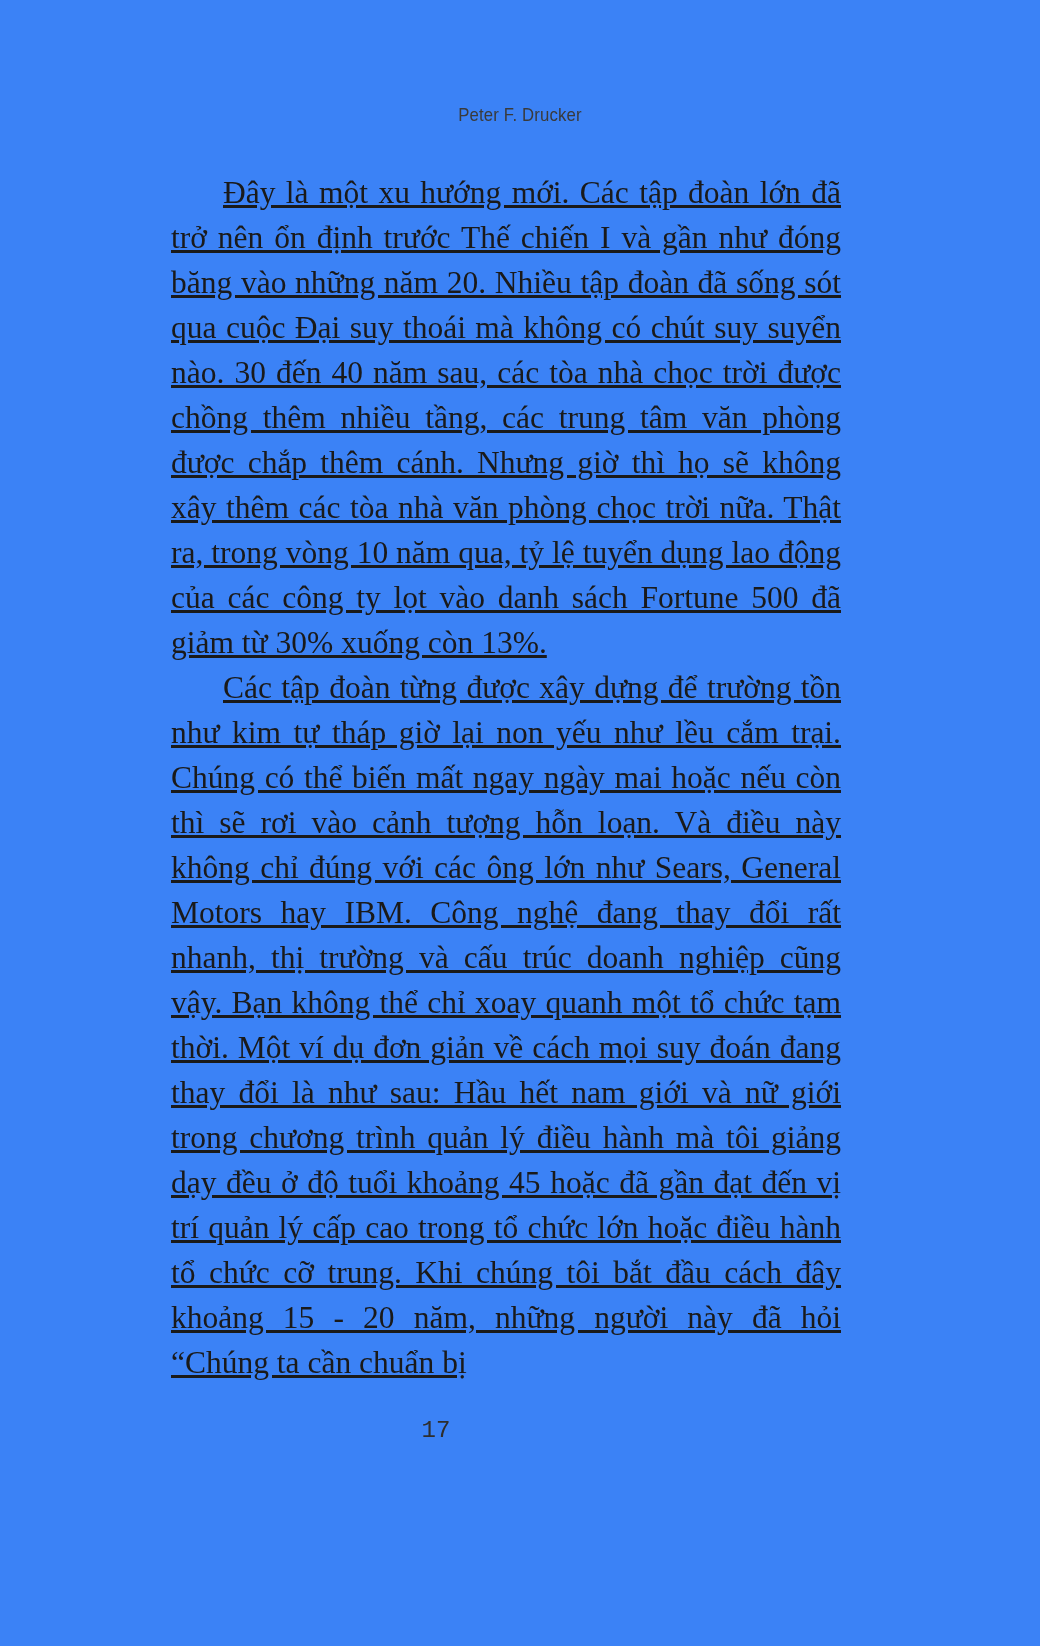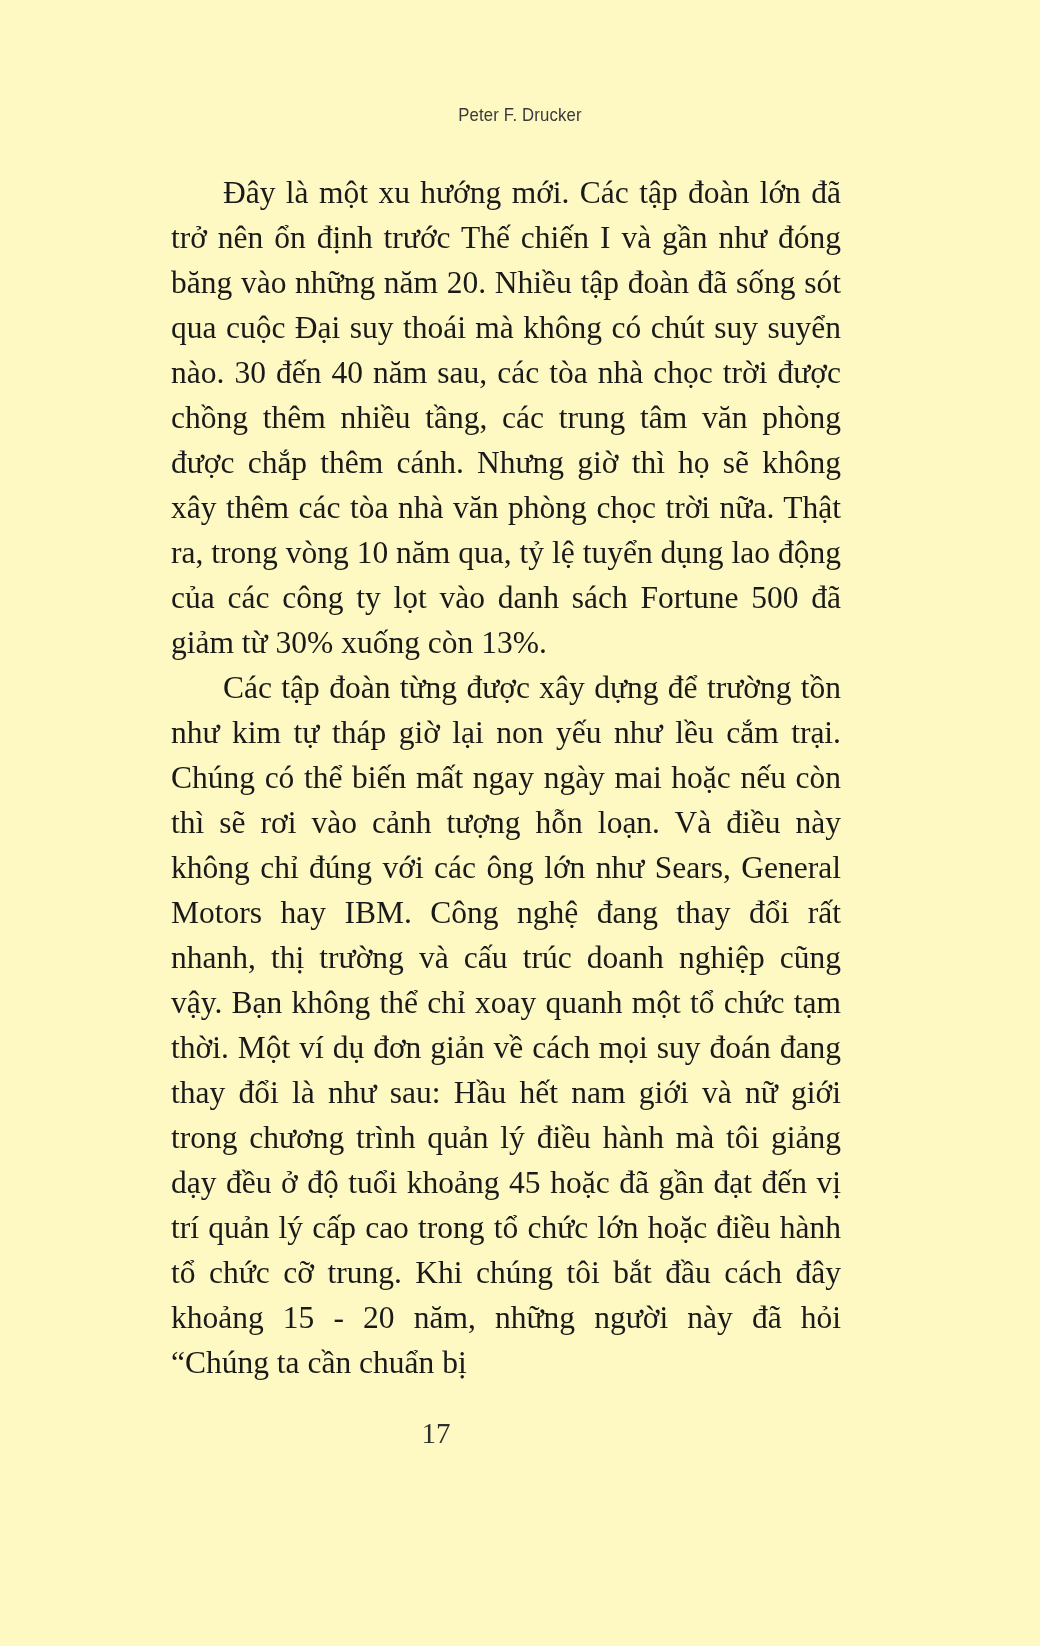--- a/index.html
+++ b/index.html
@@ -11,21 +11,21 @@
       width: 1040px;
       height: 1646px;
       position: relative;
       overflow: hidden;
     }
     .page {
       position: absolute;
       left: 0; top: 0;
       width: 1040px;
       height: 1646px;
-      background: #fef9c3;
+      background: #3b82f6;
     }
     .running-header {
       position: absolute;
       top: 104px;
       left: 0;
       width: 1040px;
       text-align: center;
       font-family: "Liberation Sans", sans-serif;
       font-size: 19px;
       color: #3a3a3a;
@@ -41,32 +41,33 @@
       font-family: "Liberation Serif", serif;
       font-size: 31.5px;
       line-height: 45px;
       color: #1a1a1a;
     }
     .body-text p {
       margin: 0;
       text-align: justify;
       text-indent: 52px;
       hyphens: none;
+      text-decoration: underline;
     }
     .body-text p + p {
       margin-top: 0;
     }
     .page-number {
       position: absolute;
       top: 1417px;
       left: 0;
       width: 872px;
       text-align: center;
-      font-family: Liberation Serif, serif;
-      font-size: 29px;
+      font-family: Liberation Mono, monospace;
+      font-size: 24px;
       color: #2e2e2e;
     }
   </style>
 </head>
 <body>
 
 <div class="page">
   <div class="running-header">Peter F. Drucker</div>
 
   <div class="body-text">

